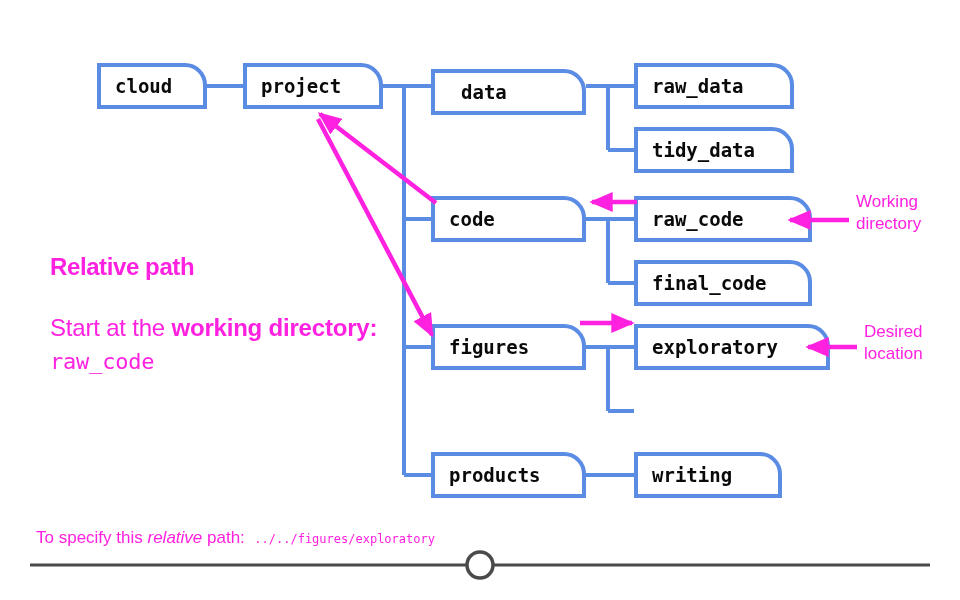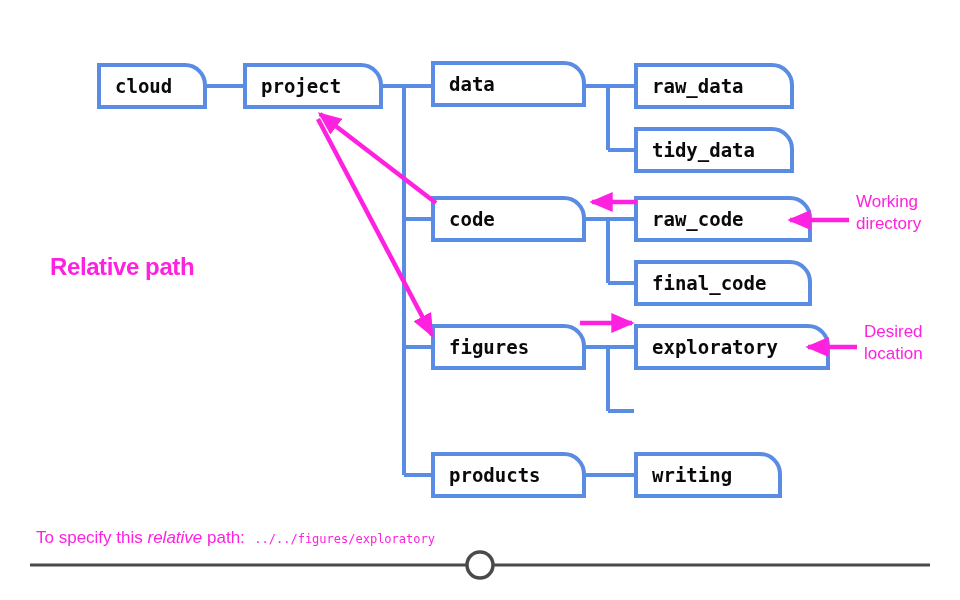--- a/index.html
+++ b/index.html
@@ -137,21 +137,21 @@
   </svg>
 
   <div class="node" style="left:97px; top:50px; width:110px;">
     <span class="label">cloud</span>
   </div>
 
   <div class="node" style="left:243px; top:50px; width:140px;">
     <span class="label">project</span>
   </div>
 
-  <div class="node" style="left:431px; top:48px; width:155px;">
+  <div class="node" style="left:431px; top:56px; width:155px;padding-left:12px;">
     <span class="label">data</span>
   </div>
 
   <div class="node" style="left:634px; top:50px; width:160px;">
     <span class="label">raw_data</span>
   </div>
 
   <div class="node" style="left:634px; top:114px; width:160px;">
     <span class="label">tidy_data</span>
   </div>
@@ -202,20 +202,24 @@
       <line x1="580" y1="310" x2="632" y2="310"></line>
 
       <line x1="849" y1="207" x2="790" y2="207"></line>
 
       <line x1="857" y1="334" x2="808" y2="334"></line>
     </g>
   </svg>
 
   <div id="relpath-title">Relative path</div>
 
+  <div id="relpath-body">
+    <span>Start at the </span><b>working directory:</b>
+    <span class="mono">raw_code</span>
+  </div>
 
   <div class="side-note" id="note-working">
     <div>Working</div>
     <div>directory</div>
   </div>
 
   <div class="side-note" id="note-desired">
     <div>Desired</div>
     <div>location</div>
   </div>

